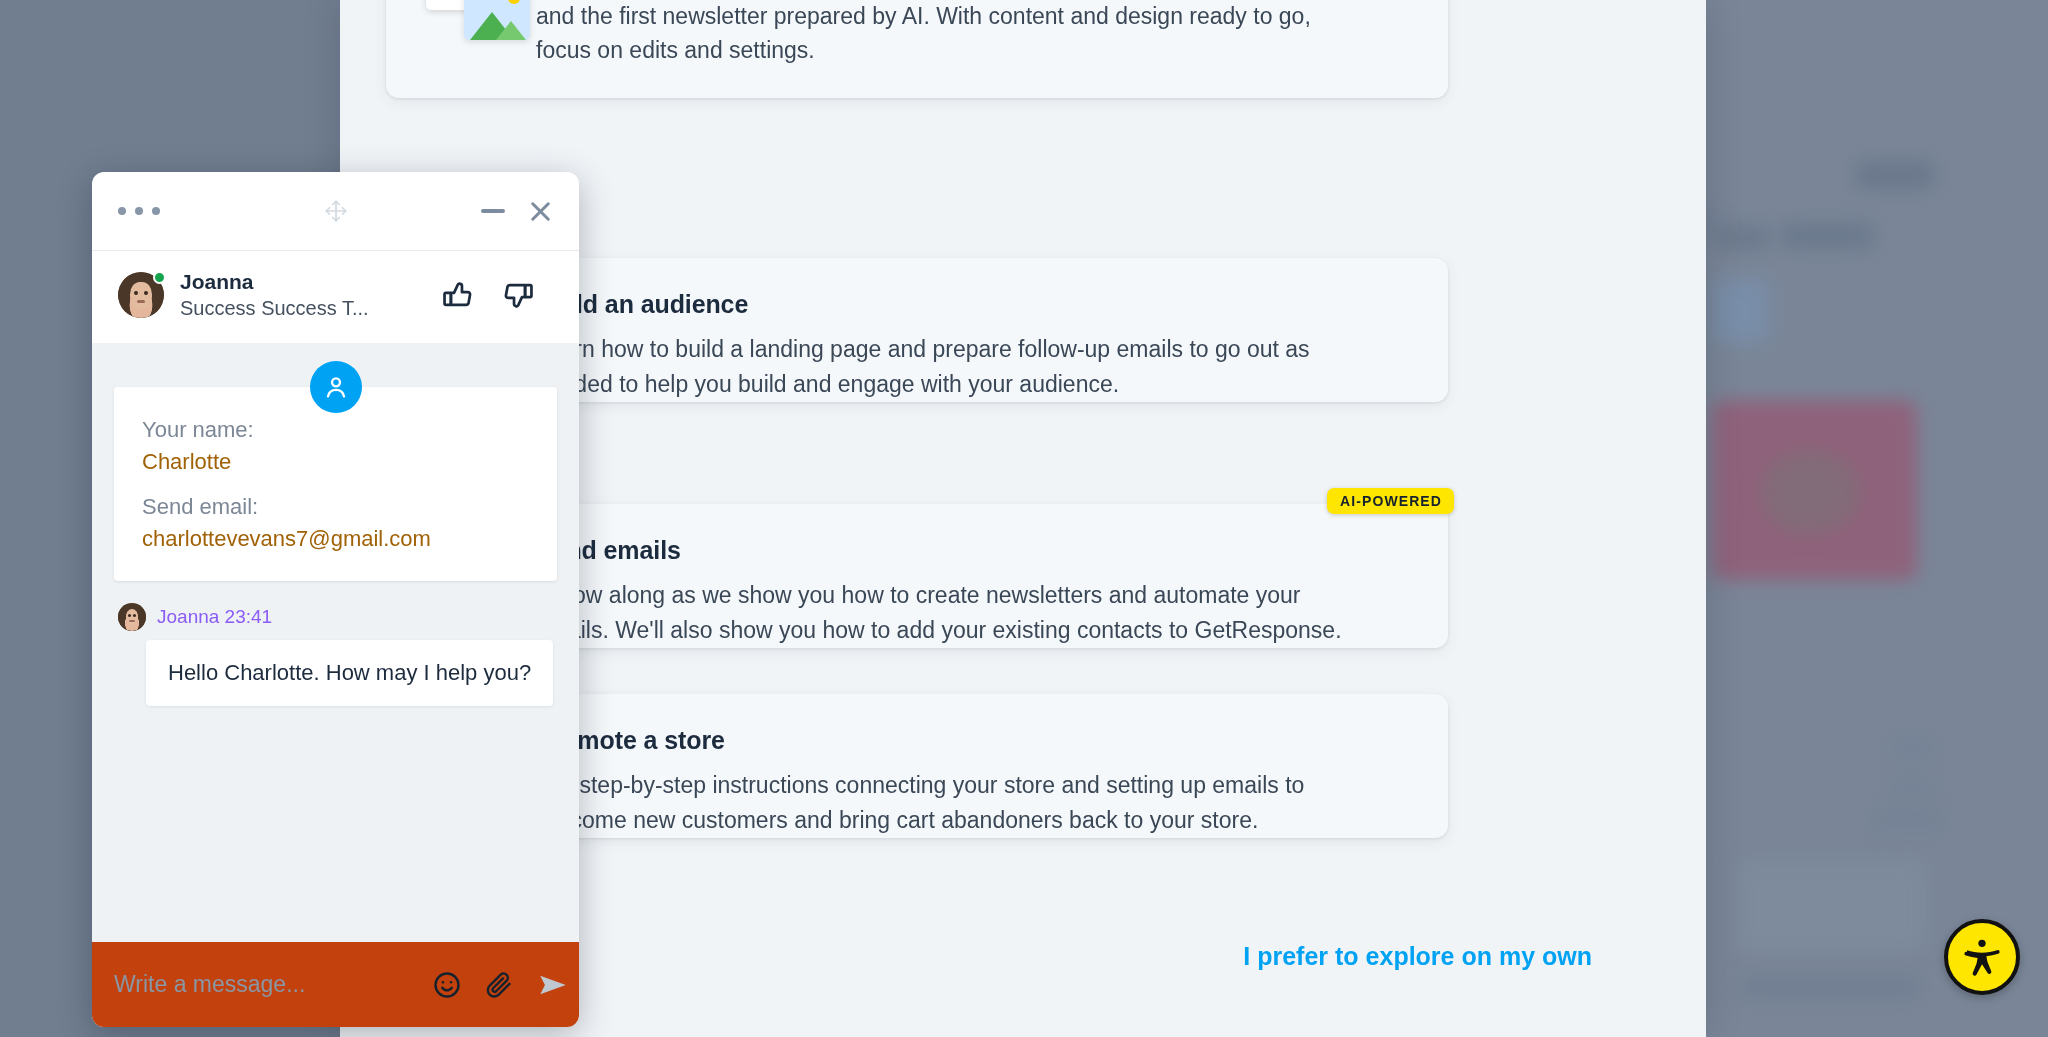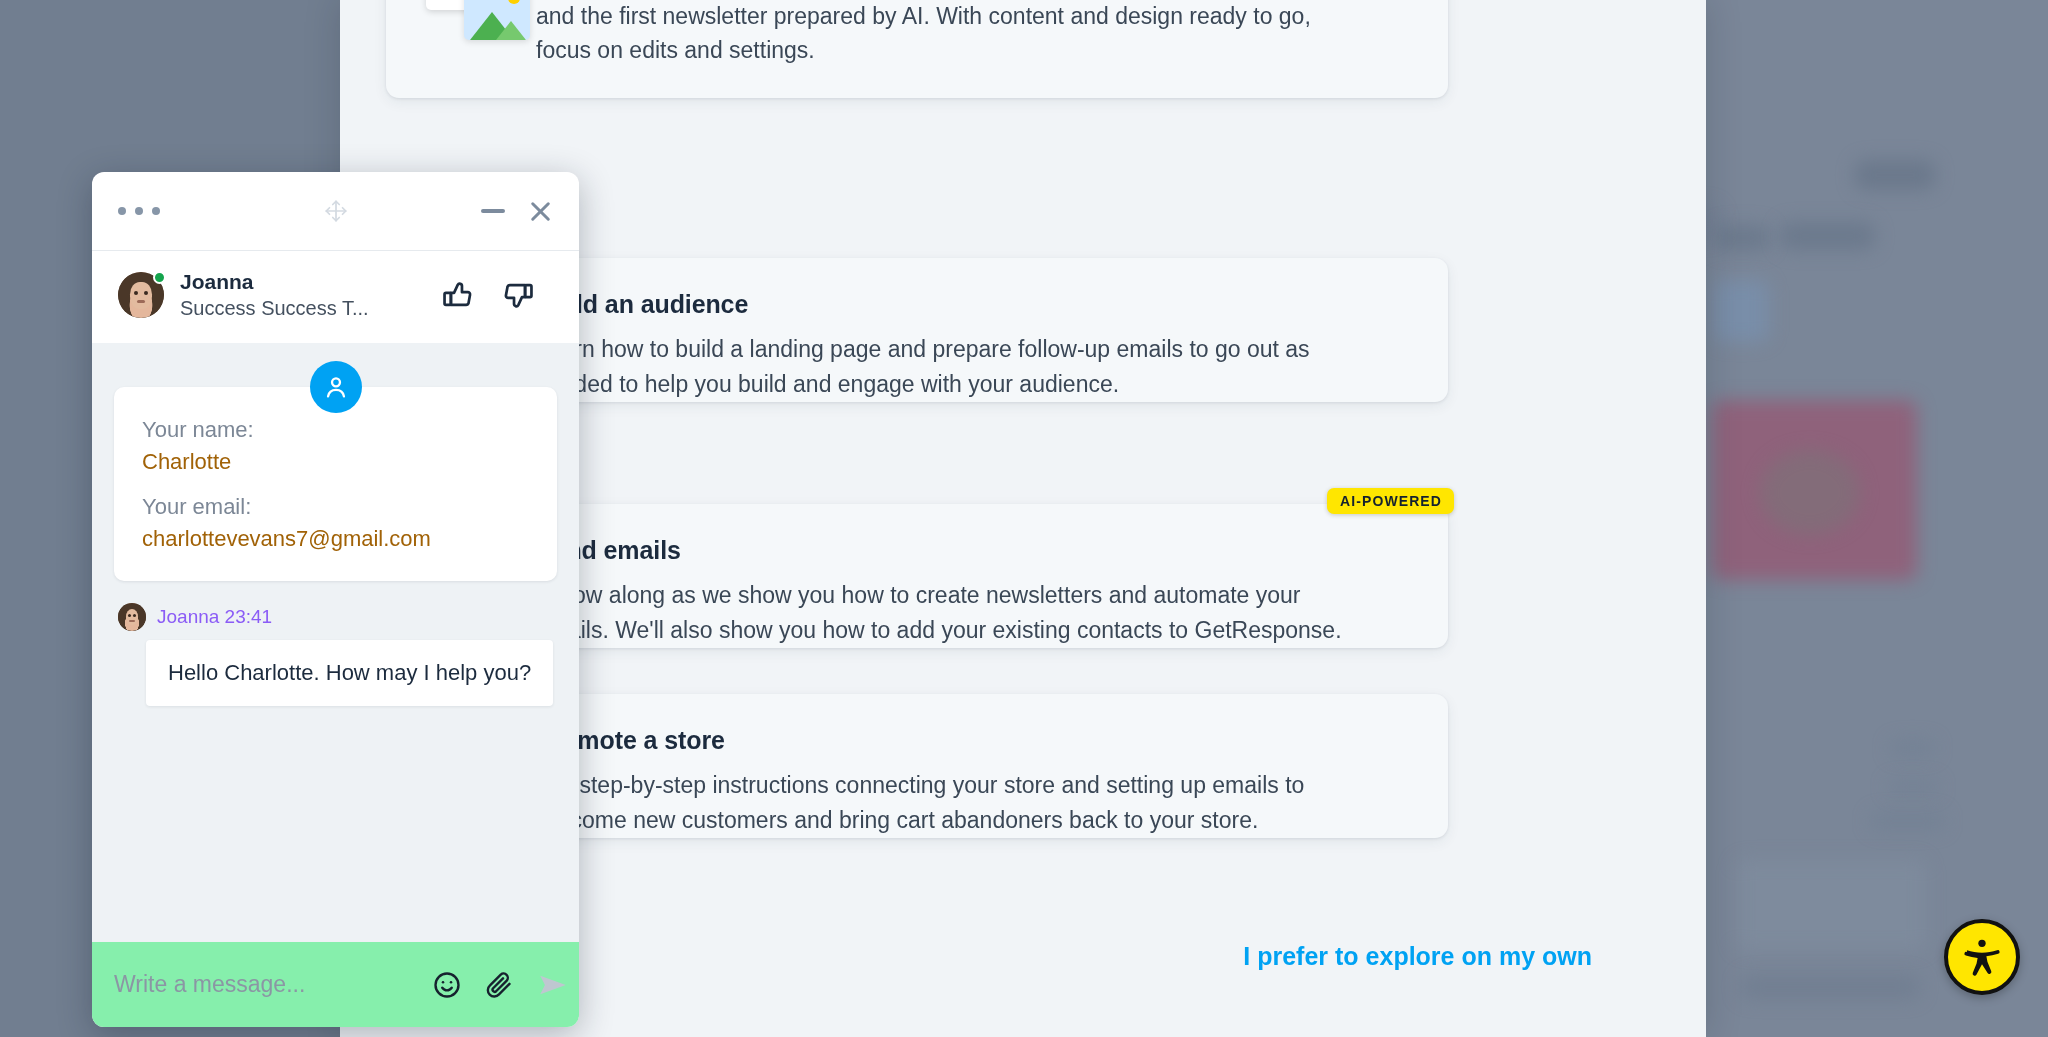--- a/index.html
+++ b/index.html
@@ -201,42 +201,42 @@
   .chat-body {
     flex: 1 1 auto; background: #eef2f5; position: relative;
     padding: 0 22px; overflow: hidden;
   }
   .user-badge {
     width: 52px; height: 52px; border-radius: 50%; background: #00a2f3;
     position: absolute; left: 50%; top: 18px; transform: translateX(-50%);
     display: flex; align-items: center; justify-content: center; z-index: 3;
   }
   .info-card {
-    margin-top: 44px; background: #fff; border-radius: 10px;
+    margin-top: 44px; background: #fff; border-radius: 4px;
     padding: 26px 26px 26px 28px;
     box-shadow: 0 1px 3px rgba(30,40,55,.10);
     position: relative; z-index: 2;
   }
   .info-label { font-size: 22px; color: #7c8796; line-height: 1.5; }
   .info-value { font-size: 22px; color: #a16207; line-height: 1.45; margin-bottom: 12px; }
   .info-value.last { margin-bottom: 0; }
 
   .msg-row { margin-top: 22px; }
   .msg-head { display: flex; align-items: center; gap: 11px; margin-bottom: 9px; padding-left: 4px; }
   .msg-av { width: 28px; height: 28px; border-radius: 50%; overflow:hidden; position: relative;
             background: radial-gradient(circle at 50% 38%, #e4b79c 0 28%, #8d6a55 29% 48%, #53402f 49% 100%); }
   .msg-meta { font-size: 19px; color: #8b5cf6; }
   .bubble {
     background: #fff; border-radius: 4px; padding: 20px 22px;
     font-size: 22px; color: #1c2b3e; margin-left: 32px;
     box-shadow: 0 1px 3px rgba(30,40,55,.09); display: inline-block;
   }
 
   .chat-input {
-    flex: 0 0 auto; height: 86px; background: #86efac;
+    flex: 0 0 auto; height: 86px; background: #c2410c;
     display: flex; align-items: center; padding: 0 26px 0 22px; gap: 22px;
     border-top: 1px solid #eef1f4;
   }
   .msg-input {
     flex: 1 1 auto; border: 0; outline: none; font-size: 23px;
     color: #16212e; font-family: "Liberation Sans", sans-serif; background: transparent;
   }
   .msg-input::placeholder { color: #8b96a4; }
   .in-icon { cursor: pointer; flex: 0 0 auto; display:flex; align-items:center; }
 
@@ -426,21 +426,21 @@
       <div class="user-badge">
         <svg width="28" height="28" viewBox="0 0 24 24" fill="none" stroke="#fff" stroke-width="2" stroke-linecap="round" stroke-linejoin="round">
           <circle cx="12" cy="8" r="3.4"></circle>
             <path d="M5.2 20c.6-3.6 3.4-5.6 6.8-5.6s6.2 2 6.8 5.6"></path>
         </svg>
       </div>
 
       <div class="info-card">
         <div class="info-label">Your name:</div>
         <div class="info-value">Charlotte</div>
-        <div class="info-label">Your email:</div>
+        <div class="info-label">Send email:</div>
         <div class="info-value last">charlottevevans7@gmail.com</div>
       </div>
 
       <div class="msg-row">
         <div class="msg-head">
           <div class="msg-av">
             <div class="avatar" style="width:28px;height:28px;">
               <div class="hair"></div>
                 <div class="face"></div>
               <div class="eye l" style="width:3px;height:3px;"></div>

